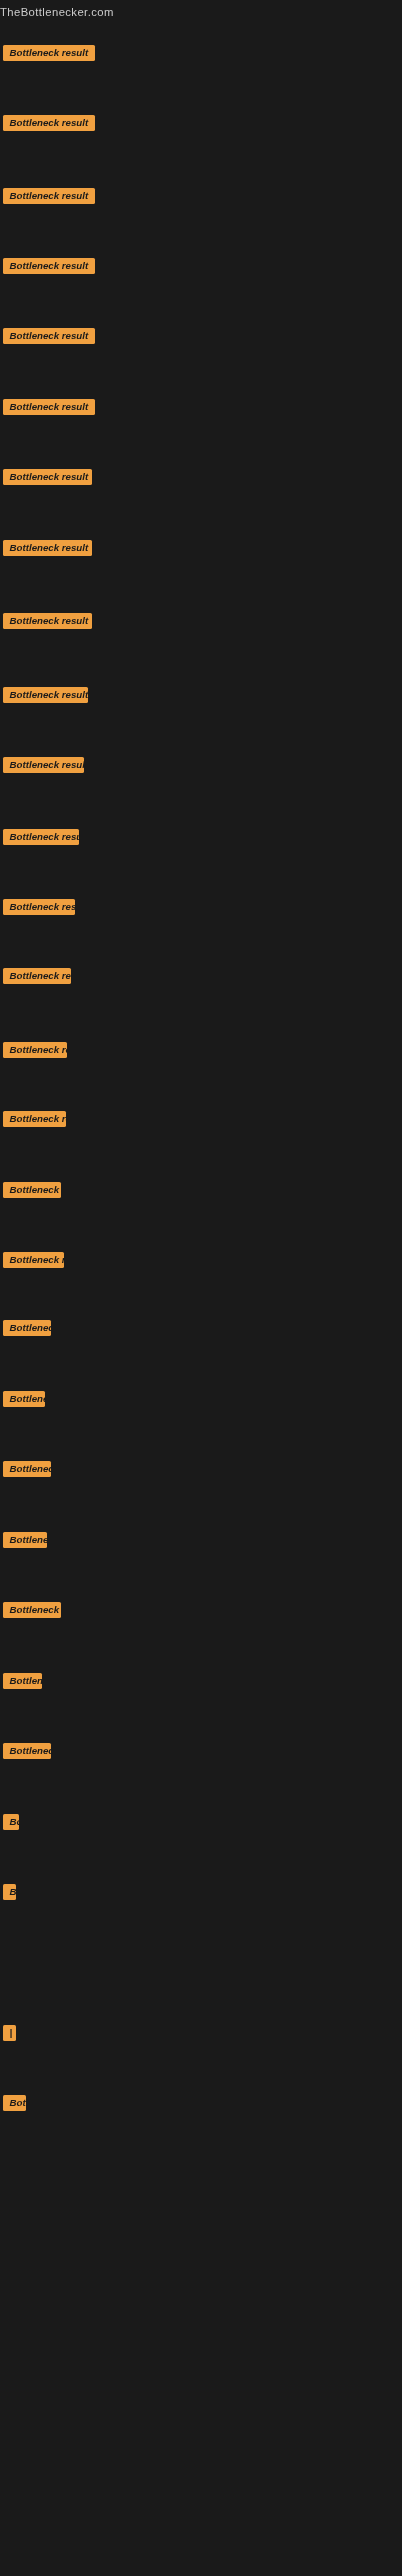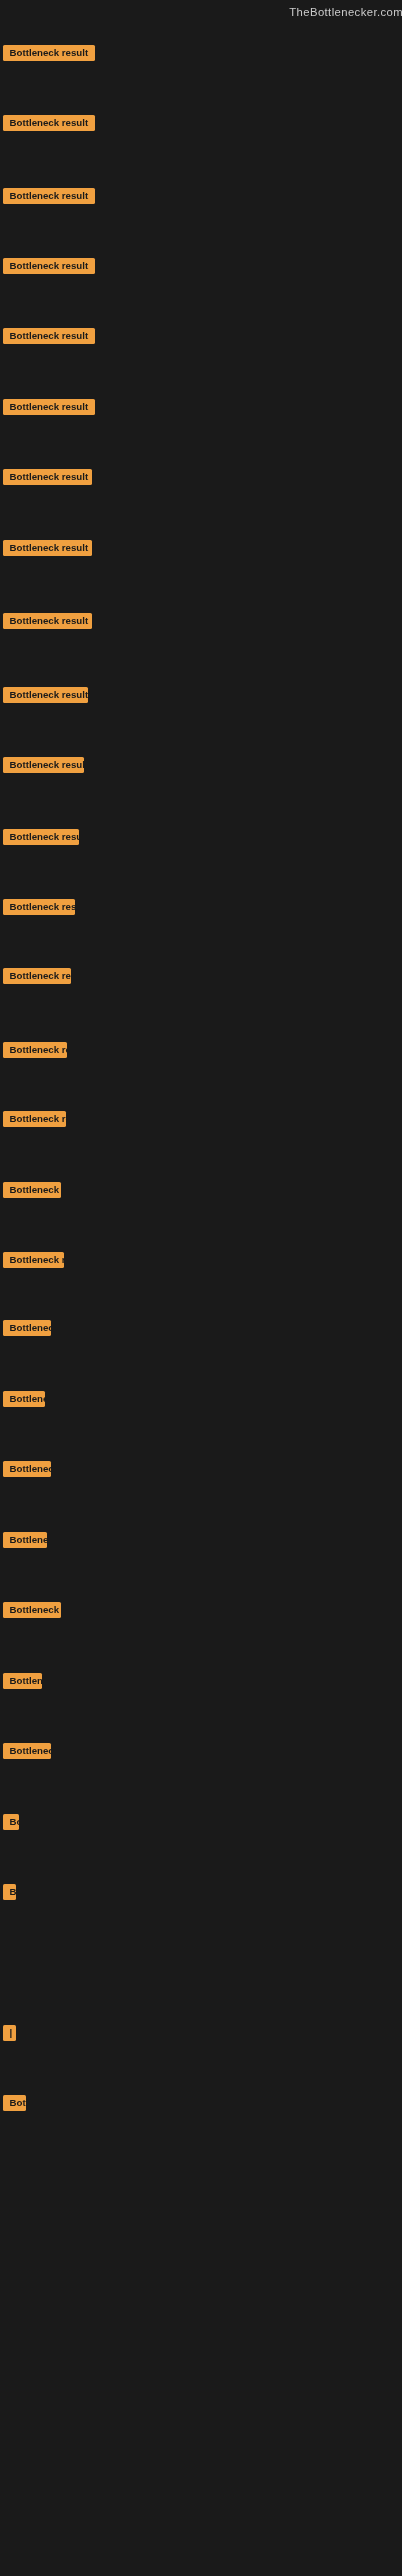--- a/index.html
+++ b/index.html
@@ -10,38 +10,39 @@
 
     body {
       background-color: #1a1a1a;
       width: 403px;
       min-height: 2576px;
       font-family: Arial, sans-serif;
       position: relative;
     }
 
     .site-header {
-      text-align: right;
+      text-align: left;
       padding: 6.4px 0 3.2px 0;
       color: #cccccc;
       font-size: 11.3px;
       font-weight: normal;
       letter-spacing: 0.4px;
     }
 
     .bottleneck-label {
       display: inline-block;
       background-color: #f0a040;
       color: #1a1a1a;
       font-size: 9.7px;
       font-weight: bold;
       padding: 2.4px 6.4px;
       border-radius: 1.6px;
       white-space: nowrap;
       overflow: hidden;
+      font-style: italic;
     }
 
     .result-row {
       position: absolute;
       left: 3.2px;
     }
   </style>
 </head>
 <body>
 

